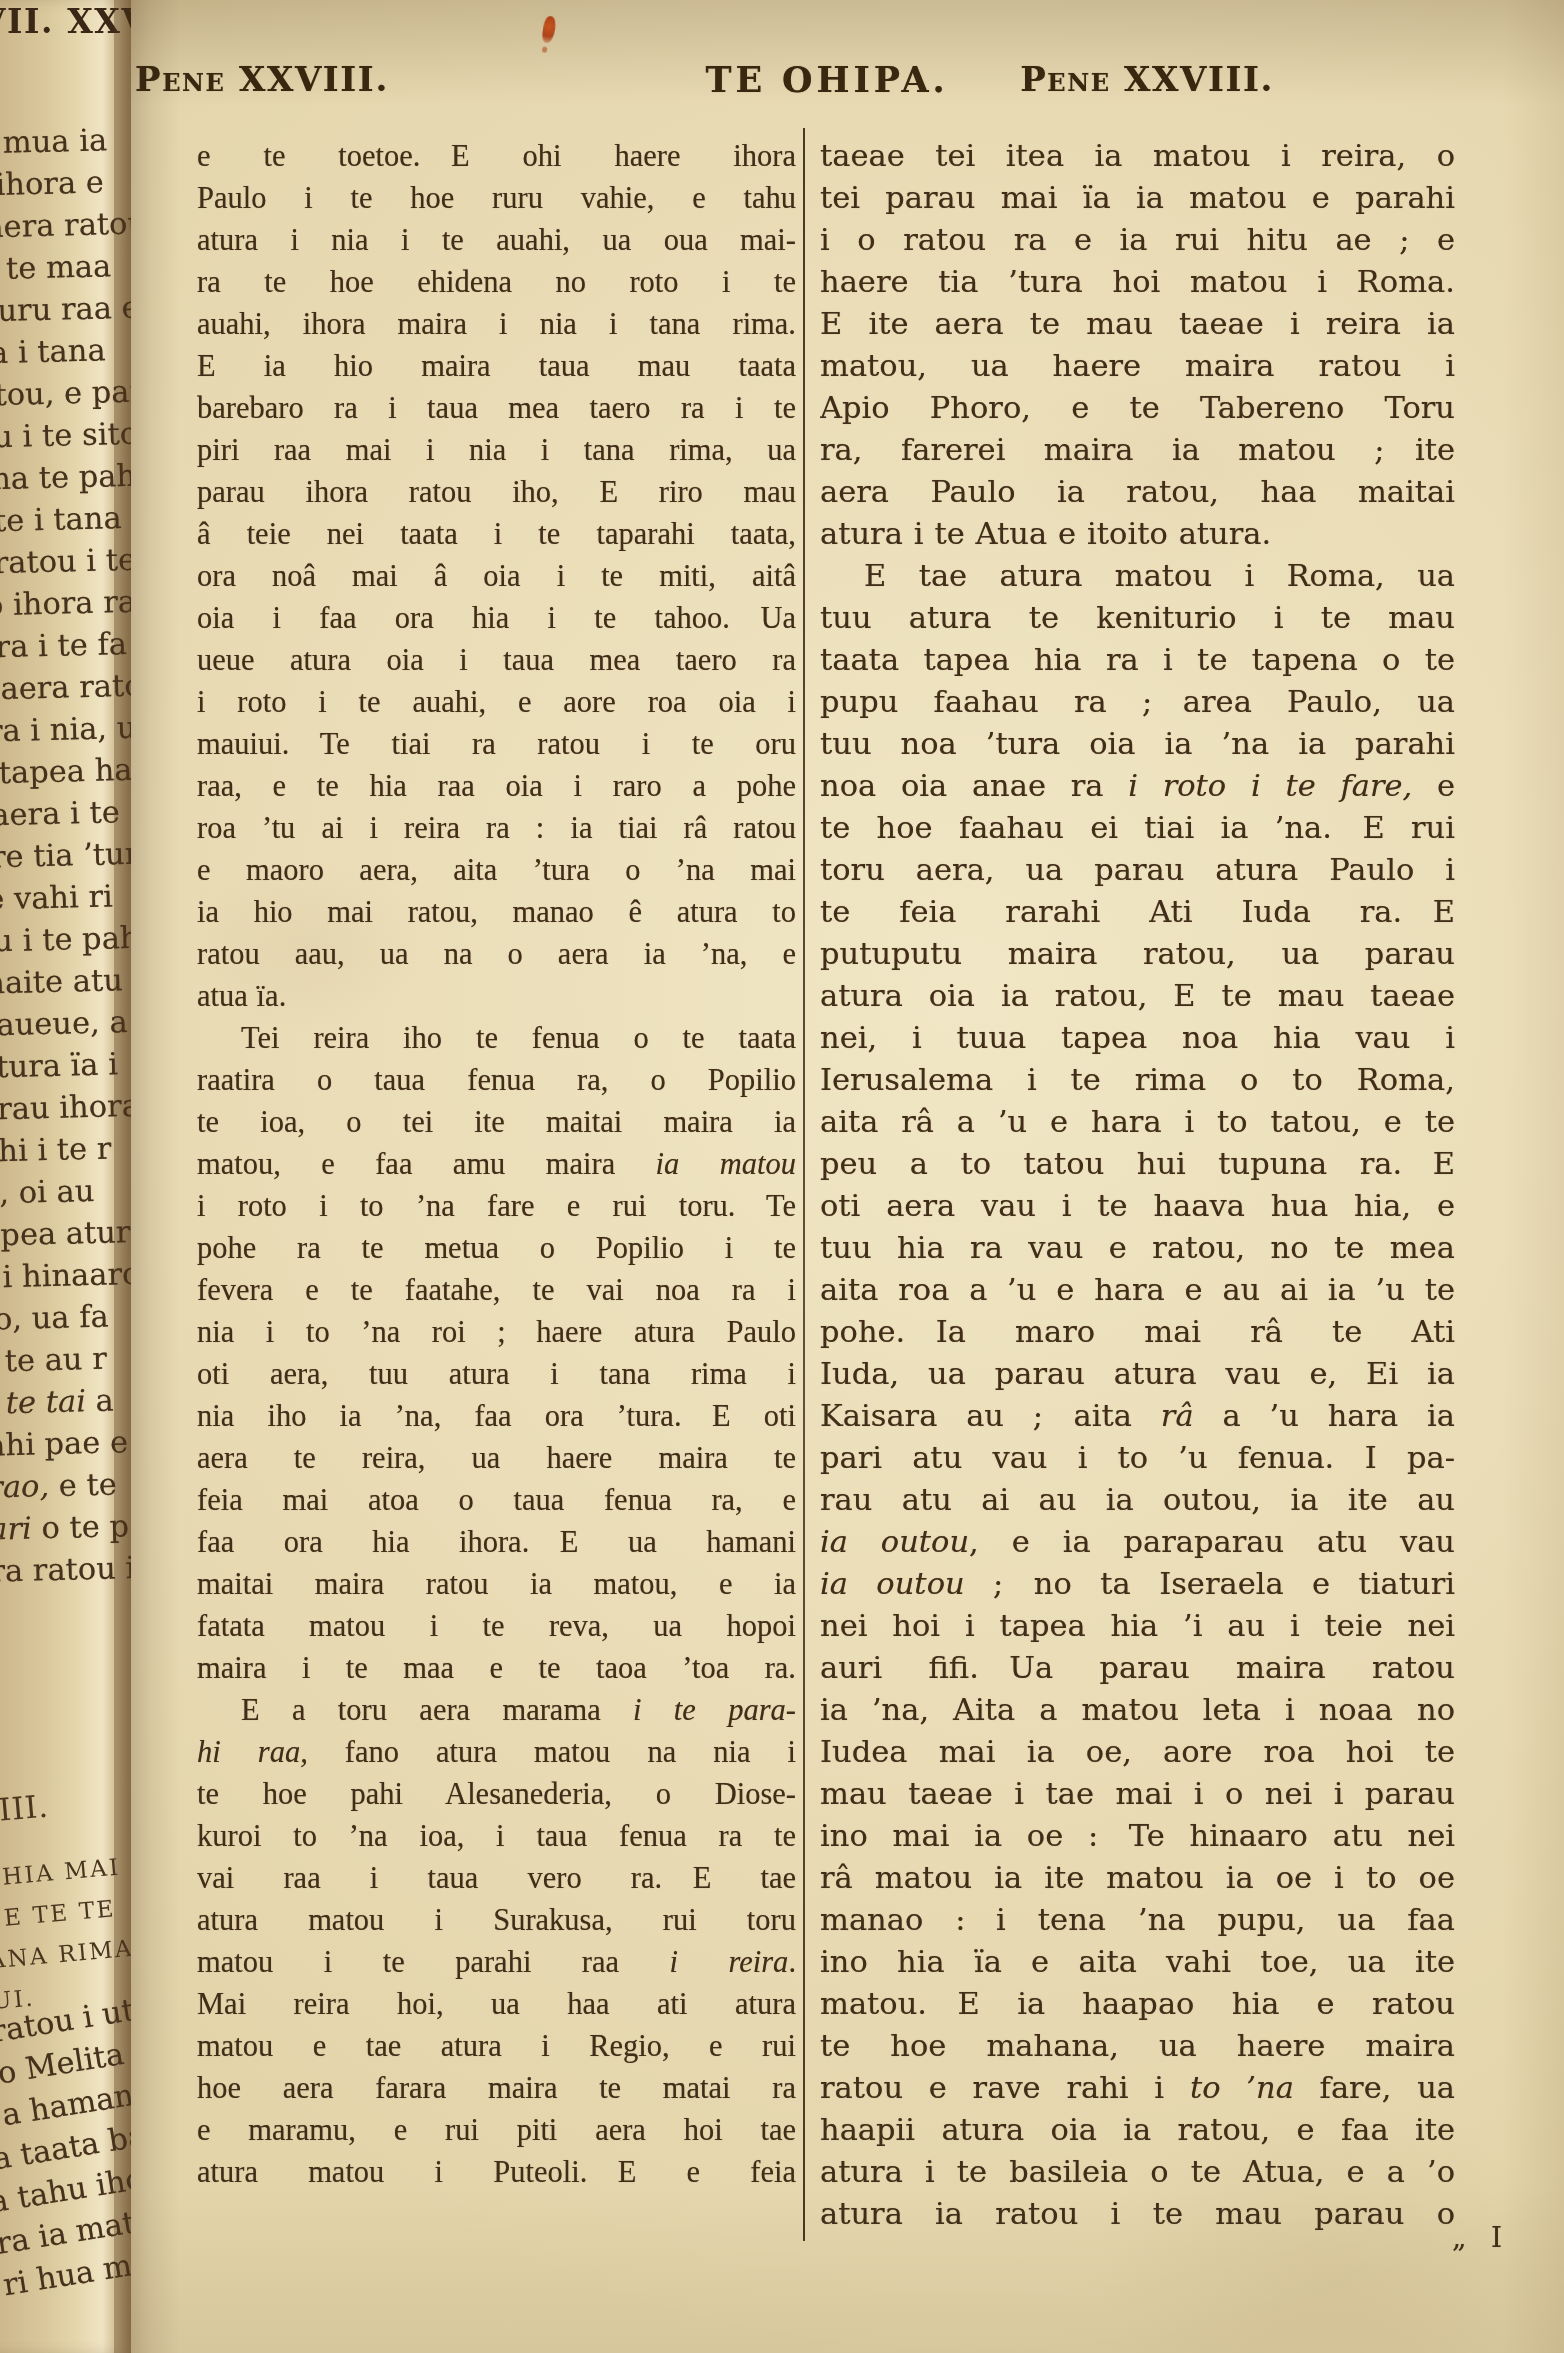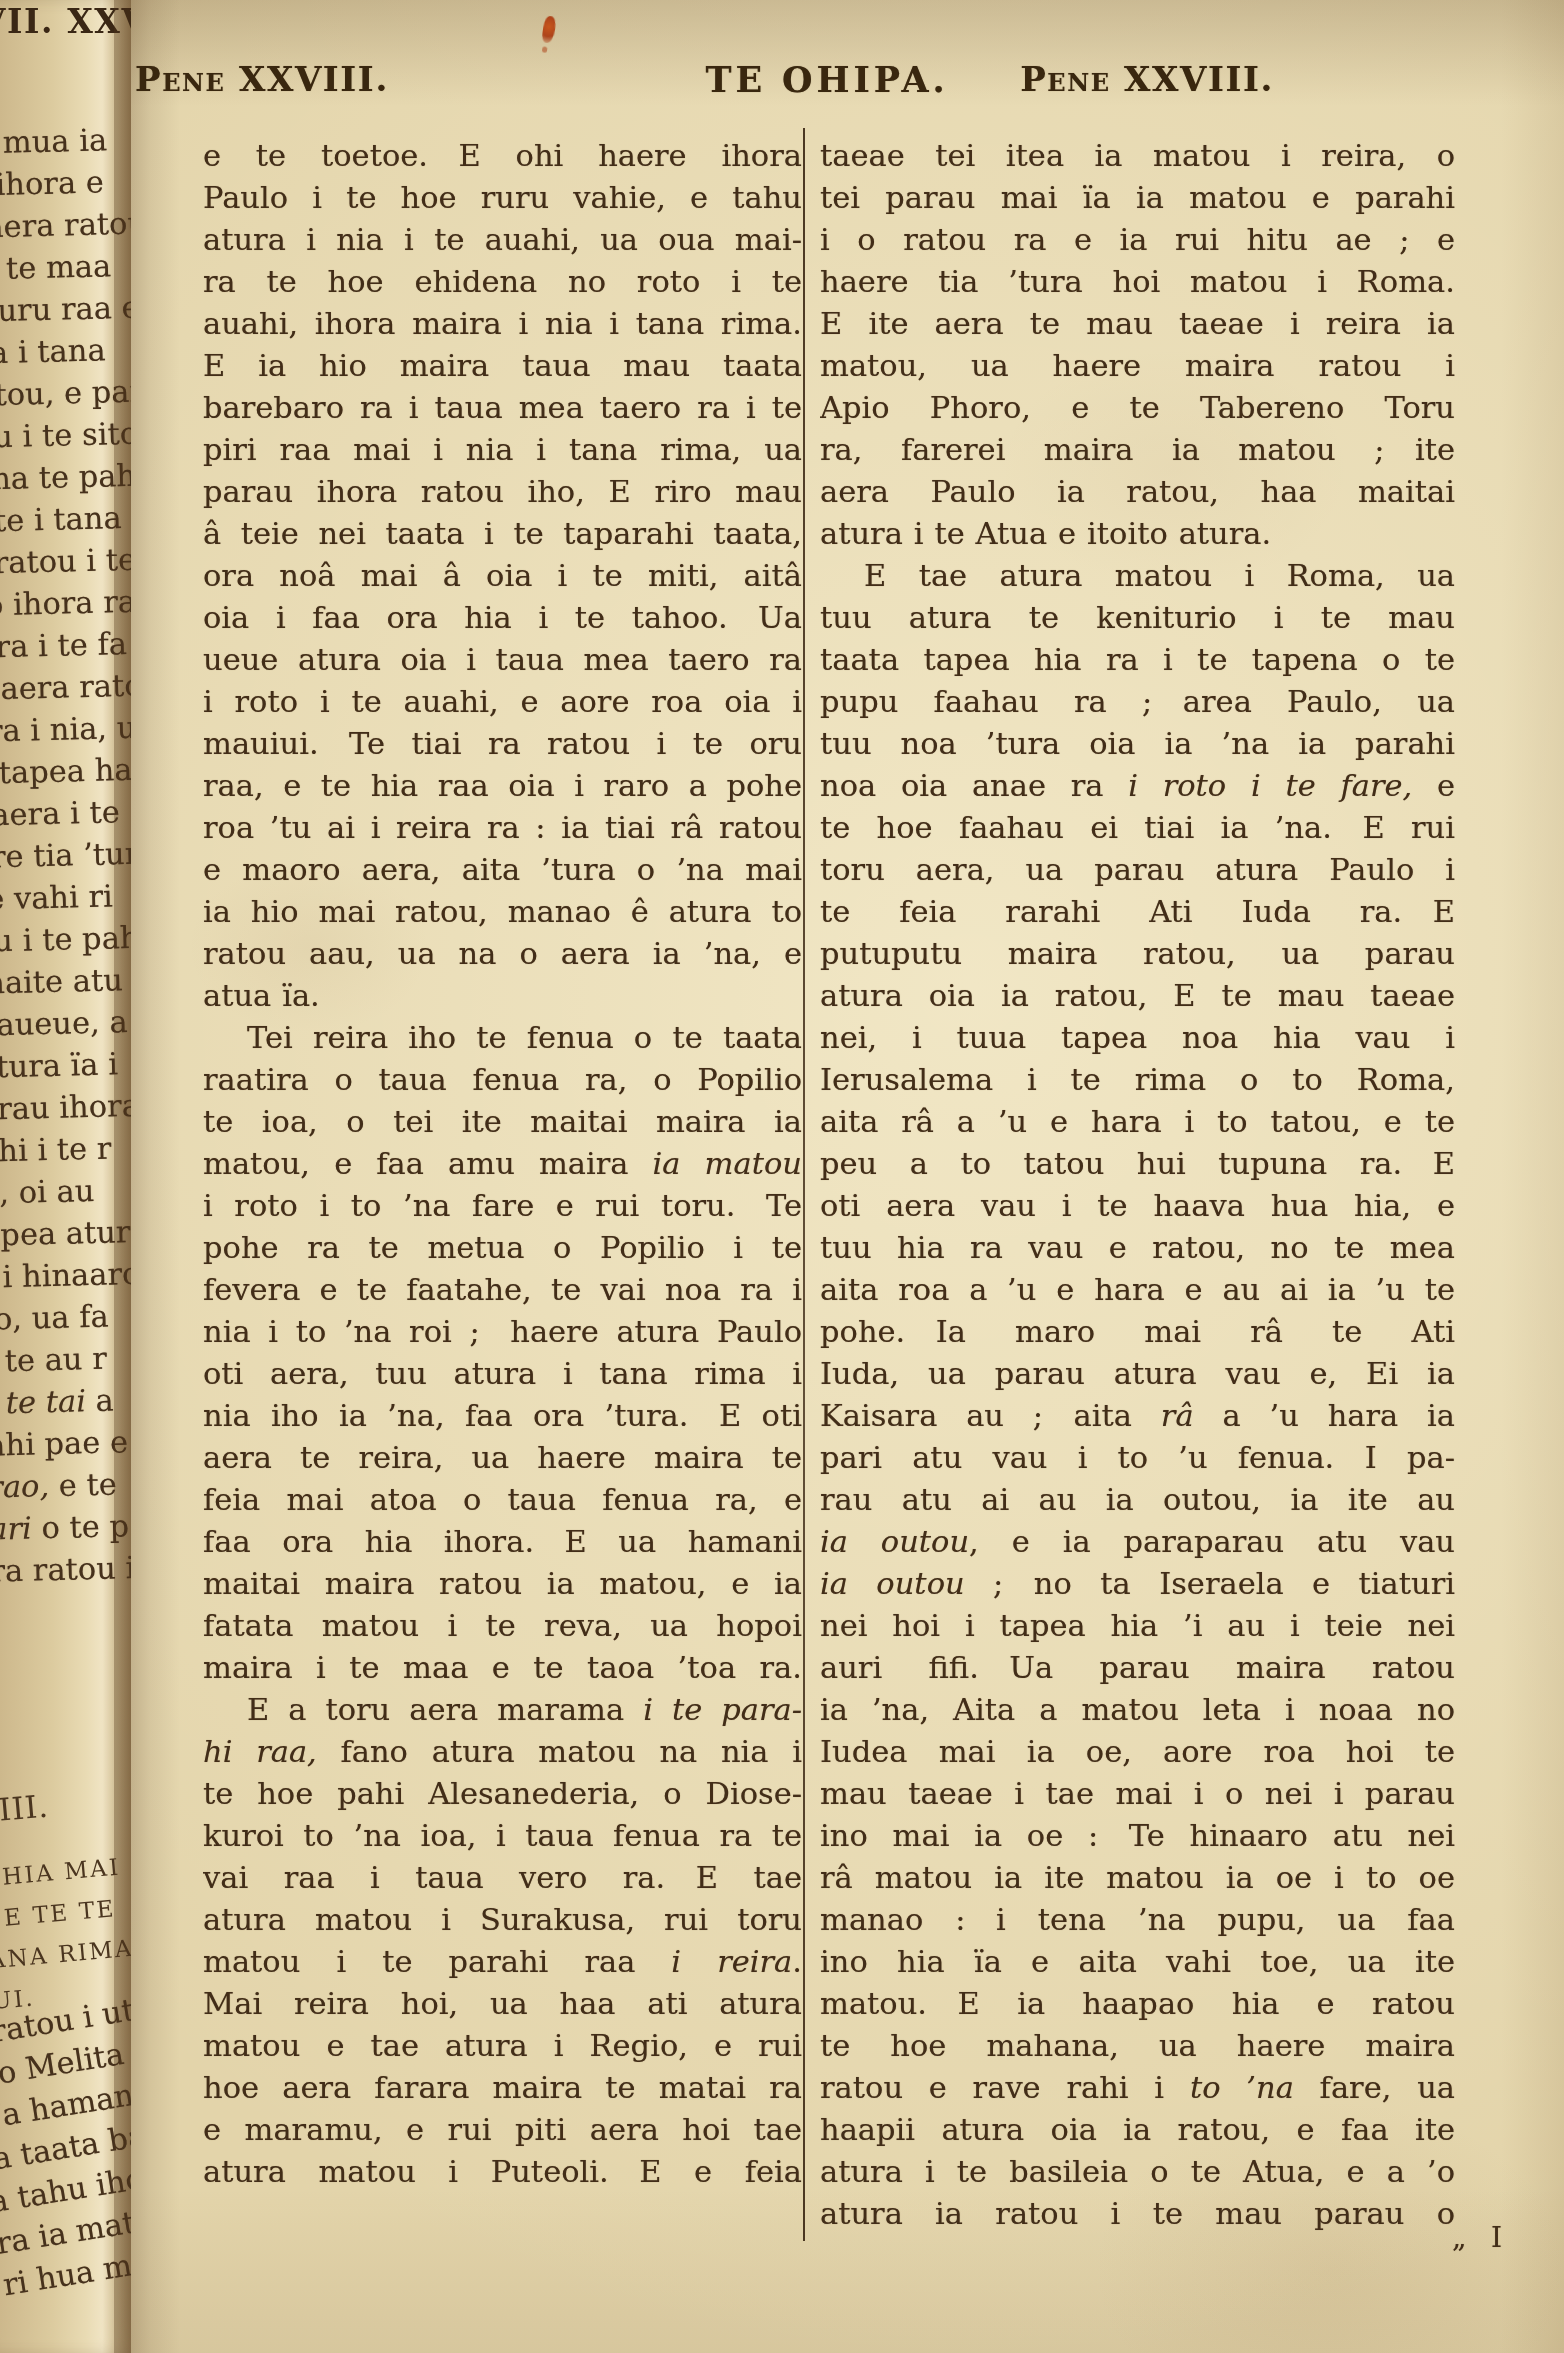--- a/index.html
+++ b/index.html
@@ -33,21 +33,21 @@
     background:linear-gradient(90deg, rgba(80,52,24,.34), rgba(80,52,24,.10) 55%, rgba(80,52,24,0));}
   
   #header{position:absolute;left:0;top:59px;width:1301px;height:50px;}
   .hdr{position:absolute;font-weight:bold;color:#39270f;white-space:nowrap;
     text-shadow:0 0 0.8px rgba(57,39,15,.5);}
   #hdr-left{left:135px;font-size:34px;font-variant:small-caps;letter-spacing:1.6px;}
   #hdr-center{left:811px;transform:translateX(-50%);font-size:35px;letter-spacing:3.9px;margin-left:16px;}
   #hdr-right{right:27px;font-size:34px;font-variant:small-caps;letter-spacing:1.6px;}
   
   .col{position:absolute;top:135px;}
-  #col-left{left:203px;width:599px;}
+  #col-left{left:197px;width:599px;font-family:Liberation Serif, serif;}
   #col-right{left:820px;width:635px;}
   .line{position:relative;height:42px;overflow:hidden;font-size:30.5px;line-height:42px;
     color:#422d18;text-shadow:0 0 0.8px rgba(66,45,24,.48);}
   .line .ltext{display:block;word-spacing:1.2px;}
   .line.just .ltext{text-align:justify;}
   .line.just .ltext::after{content:'';display:inline-block;width:100%;height:0;}
   .line.end .ltext{text-align:left;}
   .line.ind .ltext{text-indent:44px;}
   i{font-style:italic;}
   #divider{position:absolute;left:803px;top:128px;width:2.3px;height:2113px;

